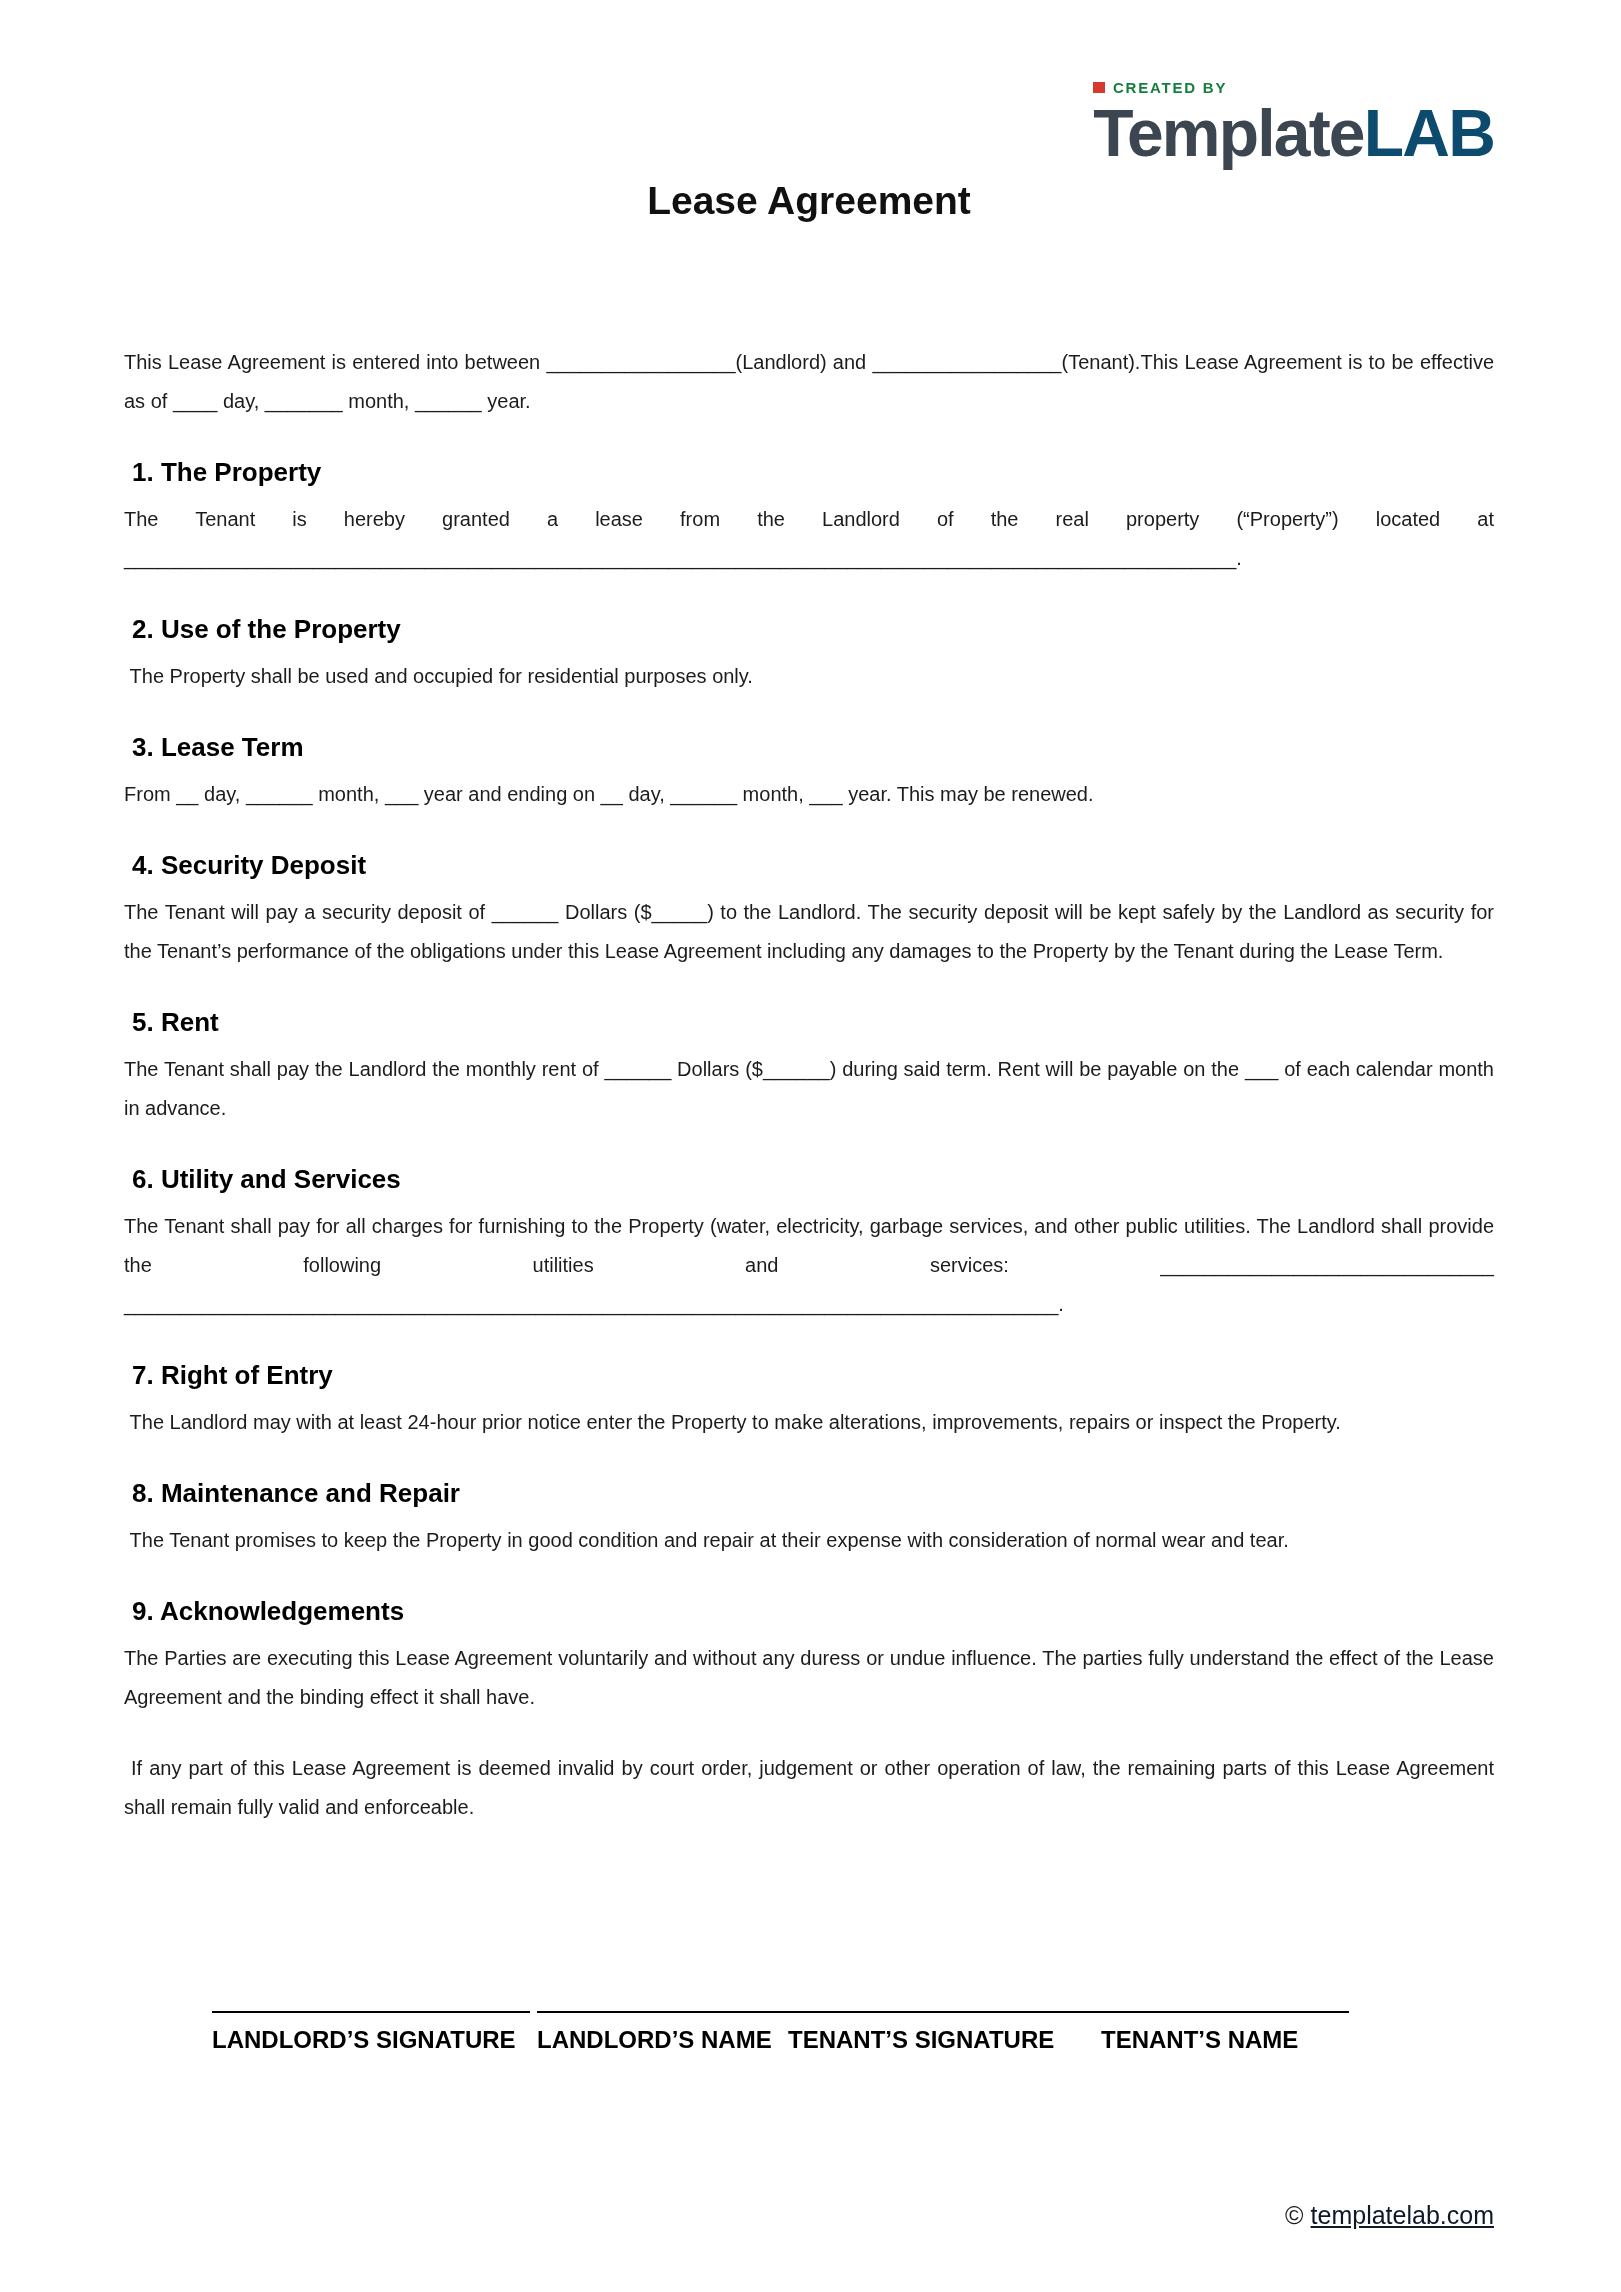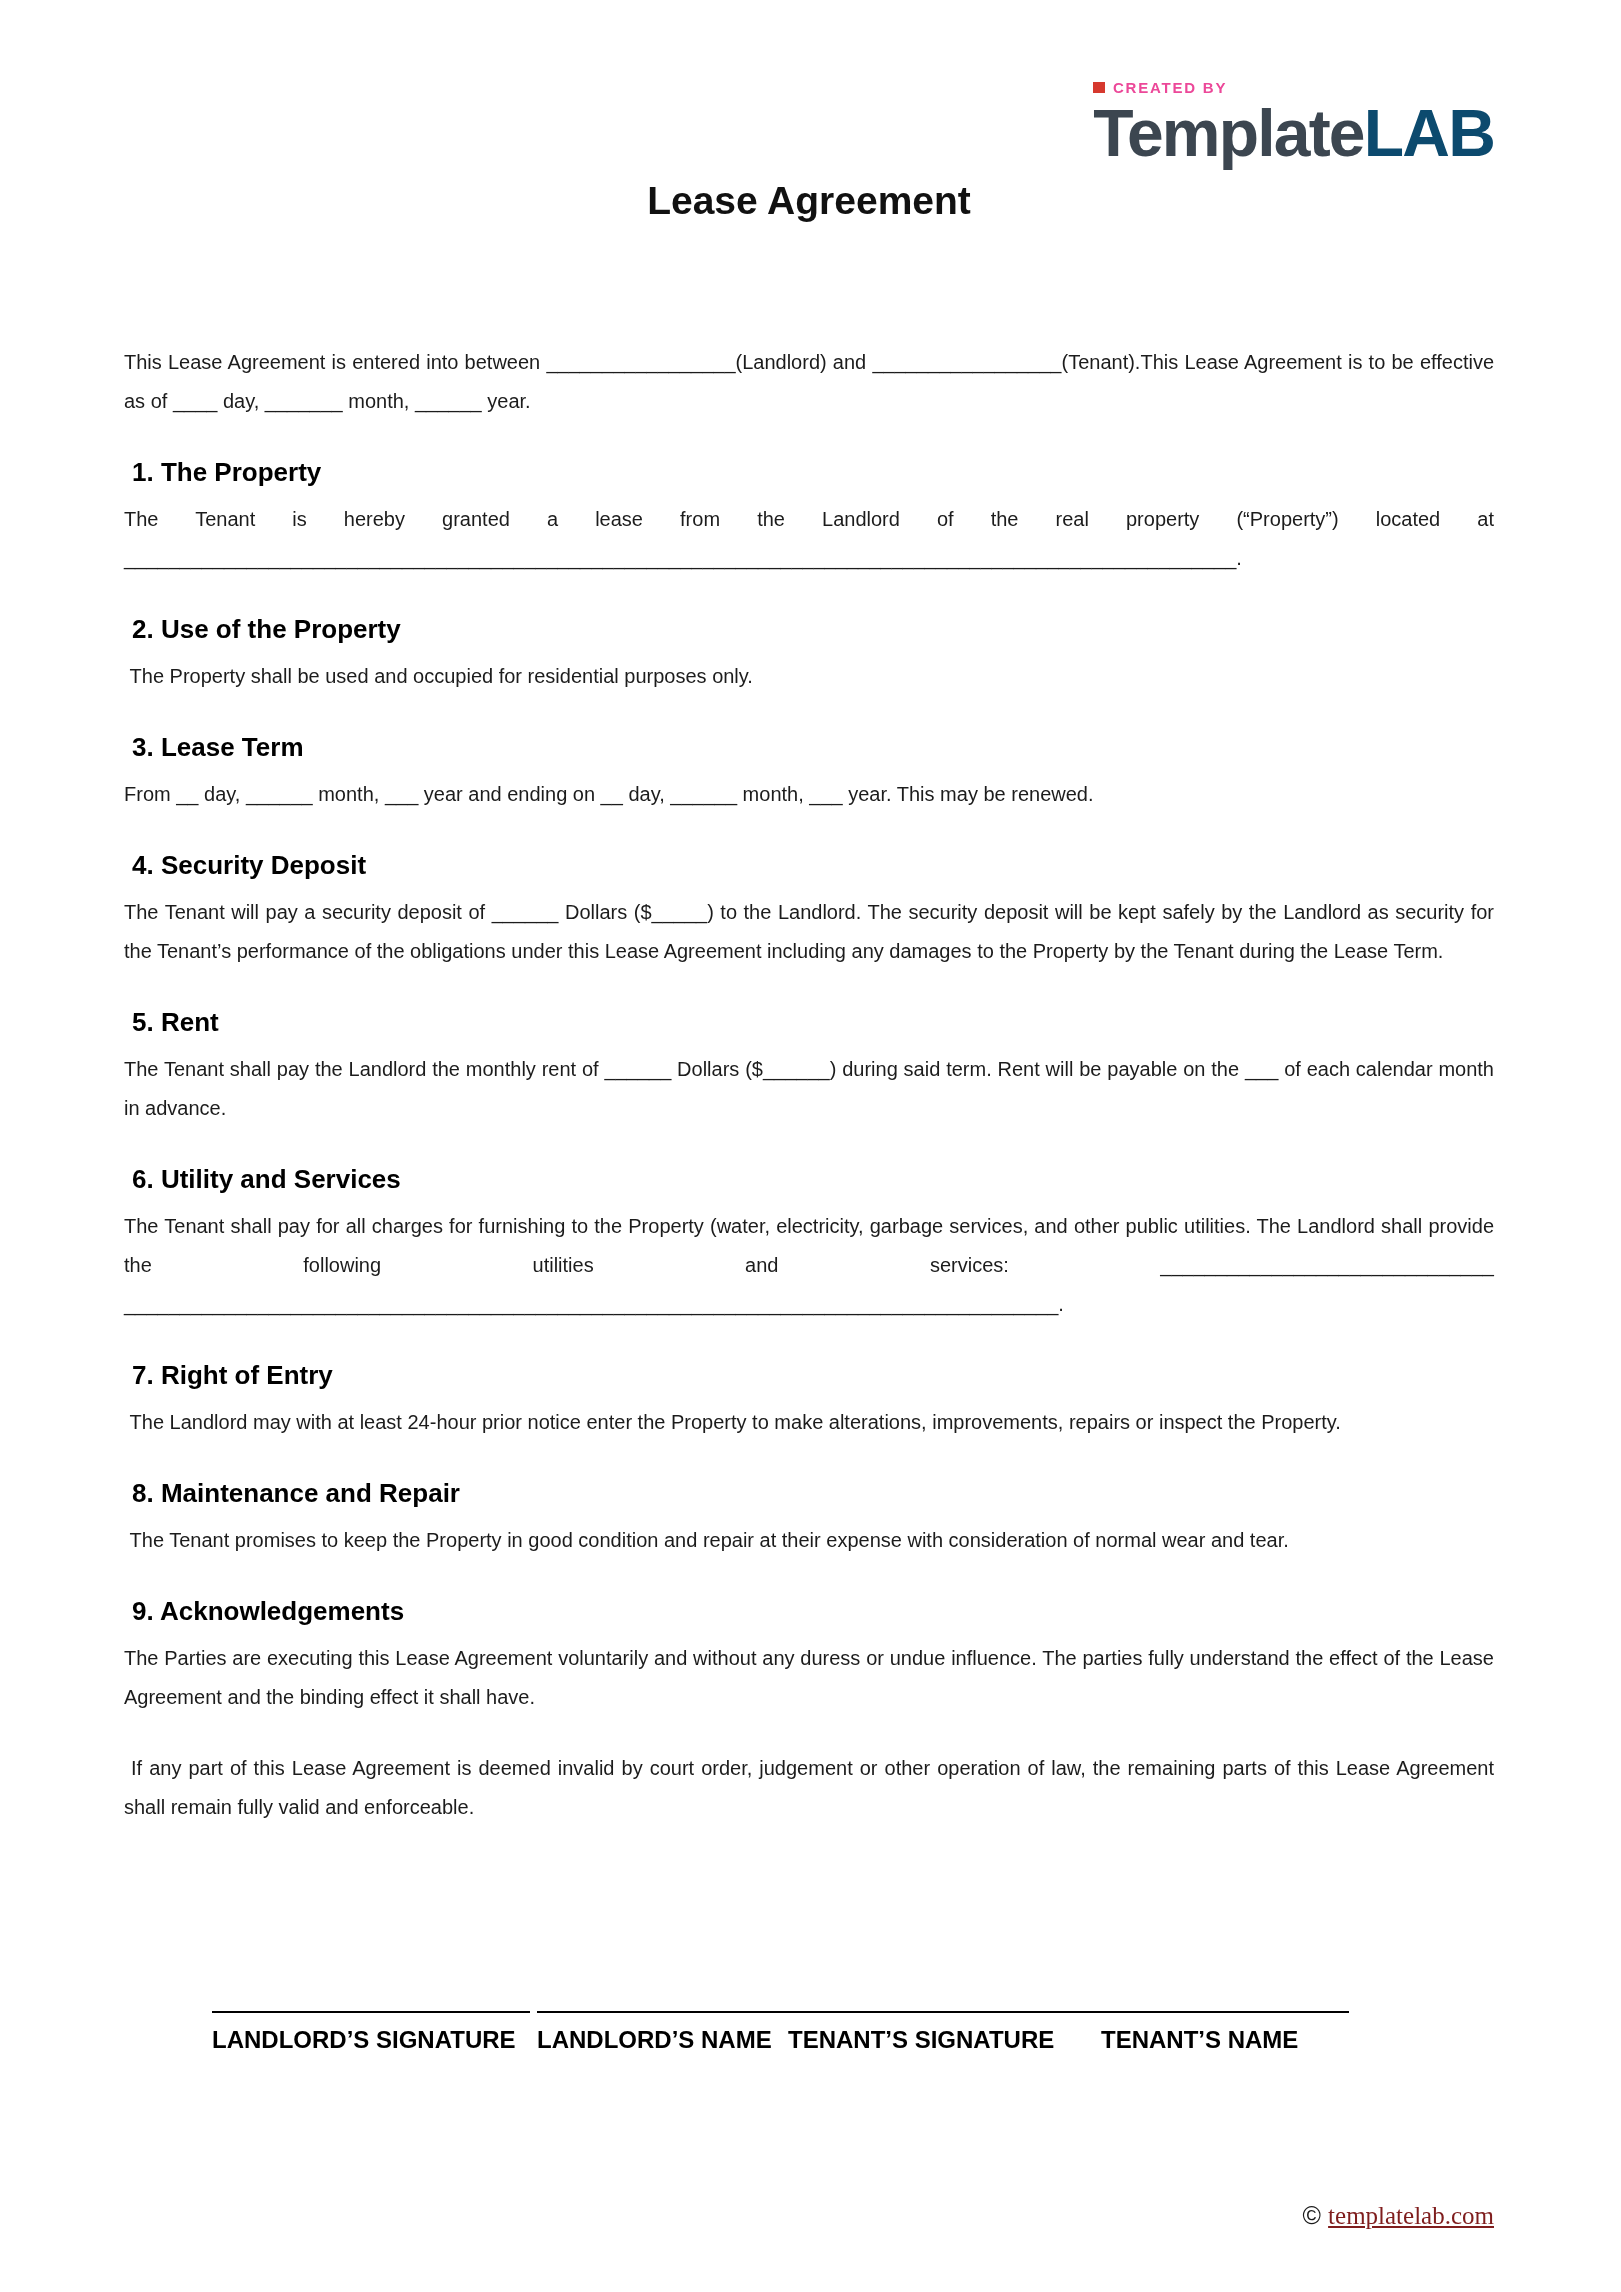--- a/index.html
+++ b/index.html
@@ -24,21 +24,21 @@
     top: 79px;
     right: 0;
   }
   .created-by {
     display: flex;
     align-items: center;
     gap: 8px;
     font-size: 15px;
     font-weight: 700;
     letter-spacing: 1.8px;
-    color: #ec4899;
+    color: #15803d;
     margin-bottom: 3.6px;
   }
   .logo-mark {
     display: inline-block;
     width: 11.6px;
     height: 11.6px;
     background: #d6392e;
   }
   .brand {
     font-size: 66px;
@@ -107,21 +107,21 @@
   .footer {
     position: absolute;
     top: 2201px;
     right: 0;
     font-size: 25px;
     color: #1c1c1c;
     display: flex;
     align-items: baseline;
     gap: 7.2px;
   }
-  .footer-link { text-decoration: underline; color: #7f1d1d; cursor: pointer; font-family: Liberation Serif, serif; }
+  .footer-link { text-decoration: underline; color: #0f172a; cursor: pointer; }
 </style>
 </head>
 <body>
 
 <div class="page">
 
   <div class="logo">
     <div class="created-by">
       <span class="logo-mark"></span>
       <span>CREATED BY</span>

